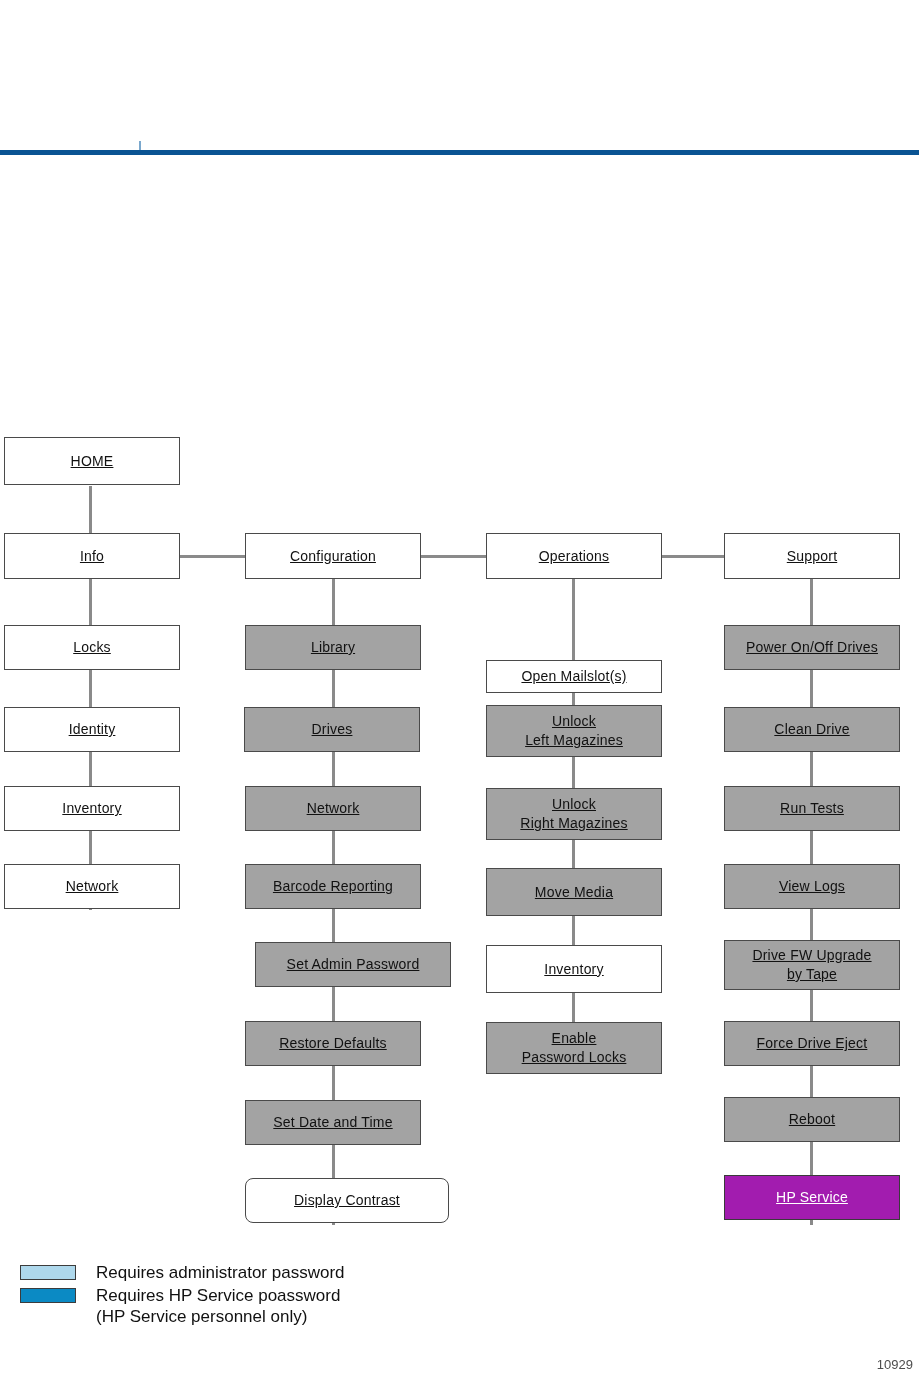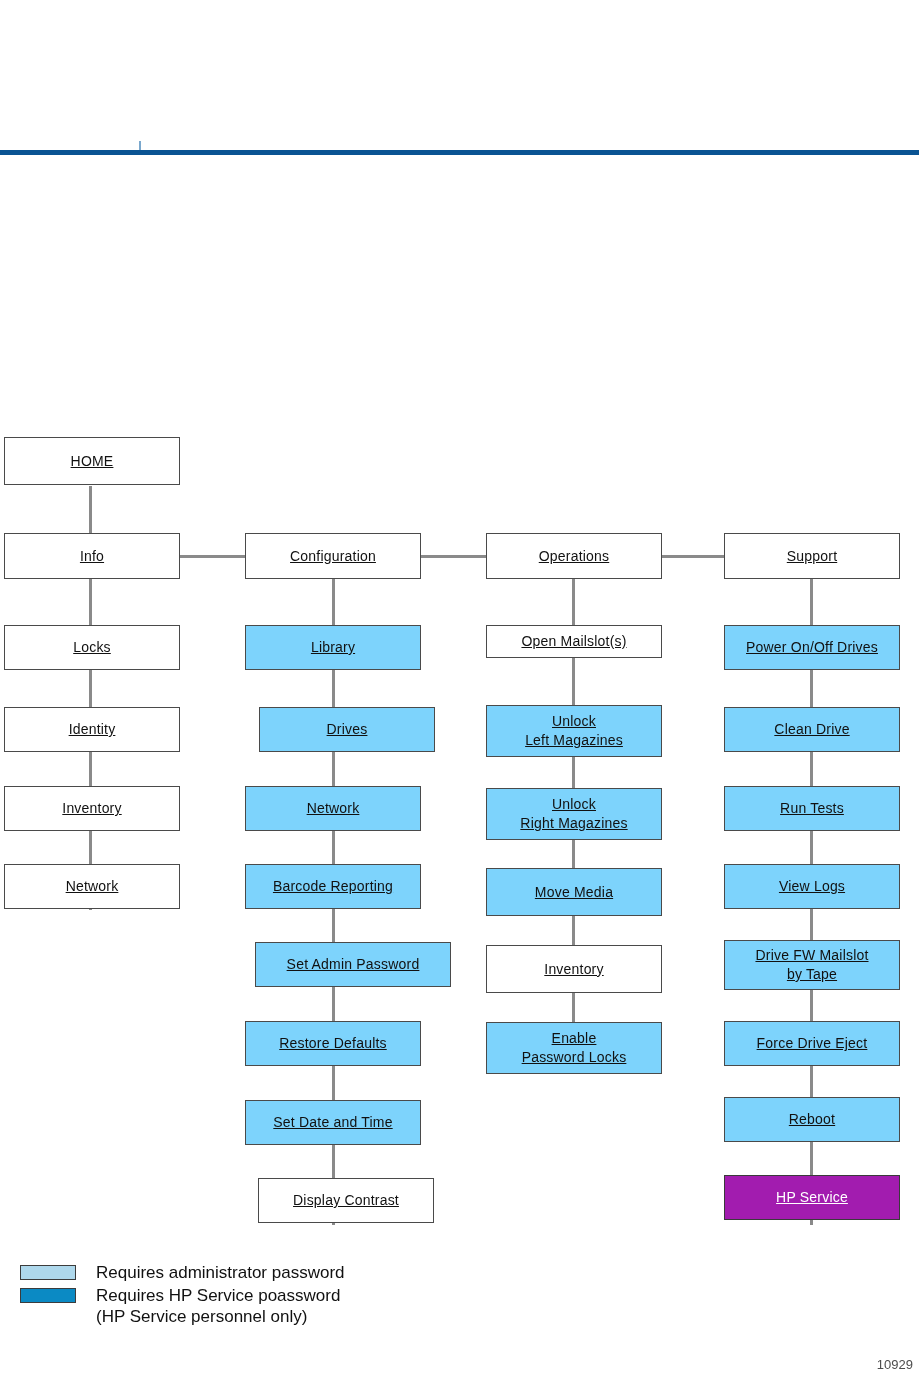--- a/index.html
+++ b/index.html
@@ -75,21 +75,21 @@
     letter-spacing: 0.2px;
     display: flex;
     align-items: center;
     justify-content: center;
     text-align: center;
     font-family: "Liberation Sans", sans-serif;
     white-space: pre-line;
     text-decoration: underline;
   }
   .node.admin {
-    background: #7dd3fc;
+    background: #a3a3a3;
   }
   .node.service {
     background: #a21caf;
     color: #ffffff;
     border-color: #3a3a3a;
   }
   .conn {
     position: absolute;
     background: #8a8a8a;
   }
@@ -186,43 +186,43 @@
   <div class="node" style="left:245px; top:533px; width:176px; height:46px;">Configuration</div>
   <div class="node" style="left:486px; top:533px; width:176px; height:46px;">Operations</div>
   <div class="node" style="left:724px; top:533px; width:176px; height:46px;">Support</div>
 
   <div class="node" style="left:4px; top:625px; width:176px; height:45px;">Locks</div>
   <div class="node" style="left:4px; top:707px; width:176px; height:45px;">Identity</div>
   <div class="node" style="left:4px; top:786px; width:176px; height:45px;">Inventory</div>
   <div class="node" style="left:4px; top:864px; width:176px; height:45px;">Network</div>
 
   <div class="node admin" style="left:245px; top:625px; width:176px; height:45px;">Library</div>
-  <div class="node admin" style="left:259px; top:707px; width:176px; height:45px;">Drives</div>
+  <div class="node admin" style="left:244px; top:707px; width:176px; height:45px;">Drives</div>
   <div class="node admin" style="left:245px; top:786px; width:176px; height:45px;">Network</div>
   <div class="node admin" style="left:245px; top:864px; width:176px; height:45px;">Barcode Reporting</div>
   <div class="node admin" style="left:255px; top:942px; width:196px; height:45px;">Set Admin Password</div>
   <div class="node admin" style="left:245px; top:1021px; width:176px; height:45px;">Restore Defaults</div>
   <div class="node admin" style="left:245px; top:1100px; width:176px; height:45px;">Set Date and Time</div>
-  <div class="node" style="left:258px; top:1178px; width:176px; height:45px;">Display Contrast</div>
-
-  <div class="node" style="left:486px; top:625px; width:176px; height:33px;">Open Mailslot(s)</div>
+  <div class="node" style="left:245px; top:1178px; width:204px; height:45px;border-radius:8px;">Display Contrast</div>
+
+  <div class="node" style="left:486px; top:660px; width:176px; height:33px;">Open Mailslot(s)</div>
   <div class="node admin" style="left:486px; top:705px; width:176px; height:52px;">Unlock
 Left Magazines</div>
   <div class="node admin" style="left:486px; top:788px; width:176px; height:52px;">Unlock
 Right Magazines</div>
   <div class="node admin" style="left:486px; top:868px; width:176px; height:48px;">Move Media</div>
   <div class="node" style="left:486px; top:945px; width:176px; height:48px;">Inventory</div>
   <div class="node admin" style="left:486px; top:1022px; width:176px; height:52px;">Enable
 Password Locks</div>
 
   <div class="node admin" style="left:724px; top:625px; width:176px; height:45px;">Power On/Off Drives</div>
   <div class="node admin" style="left:724px; top:707px; width:176px; height:45px;">Clean Drive</div>
   <div class="node admin" style="left:724px; top:786px; width:176px; height:45px;">Run Tests</div>
   <div class="node admin" style="left:724px; top:864px; width:176px; height:45px;">View Logs</div>
-  <div class="node admin" style="left:724px; top:940px; width:176px; height:50px;">Drive FW Mailslot
+  <div class="node admin" style="left:724px; top:940px; width:176px; height:50px;">Drive FW Upgrade
 by Tape</div>
   <div class="node admin" style="left:724px; top:1021px; width:176px; height:45px;">Force Drive Eject</div>
   <div class="node admin" style="left:724px; top:1097px; width:176px; height:45px;">Reboot</div>
   <div class="node service" style="left:724px; top:1175px; width:176px; height:45px;">HP Service</div>
 </div>
 
 <div id="legend">
   <div class="legend-row">
     <div class="swatch admin"></div>
     <div class="legend-text">Requires administrator password</div>

